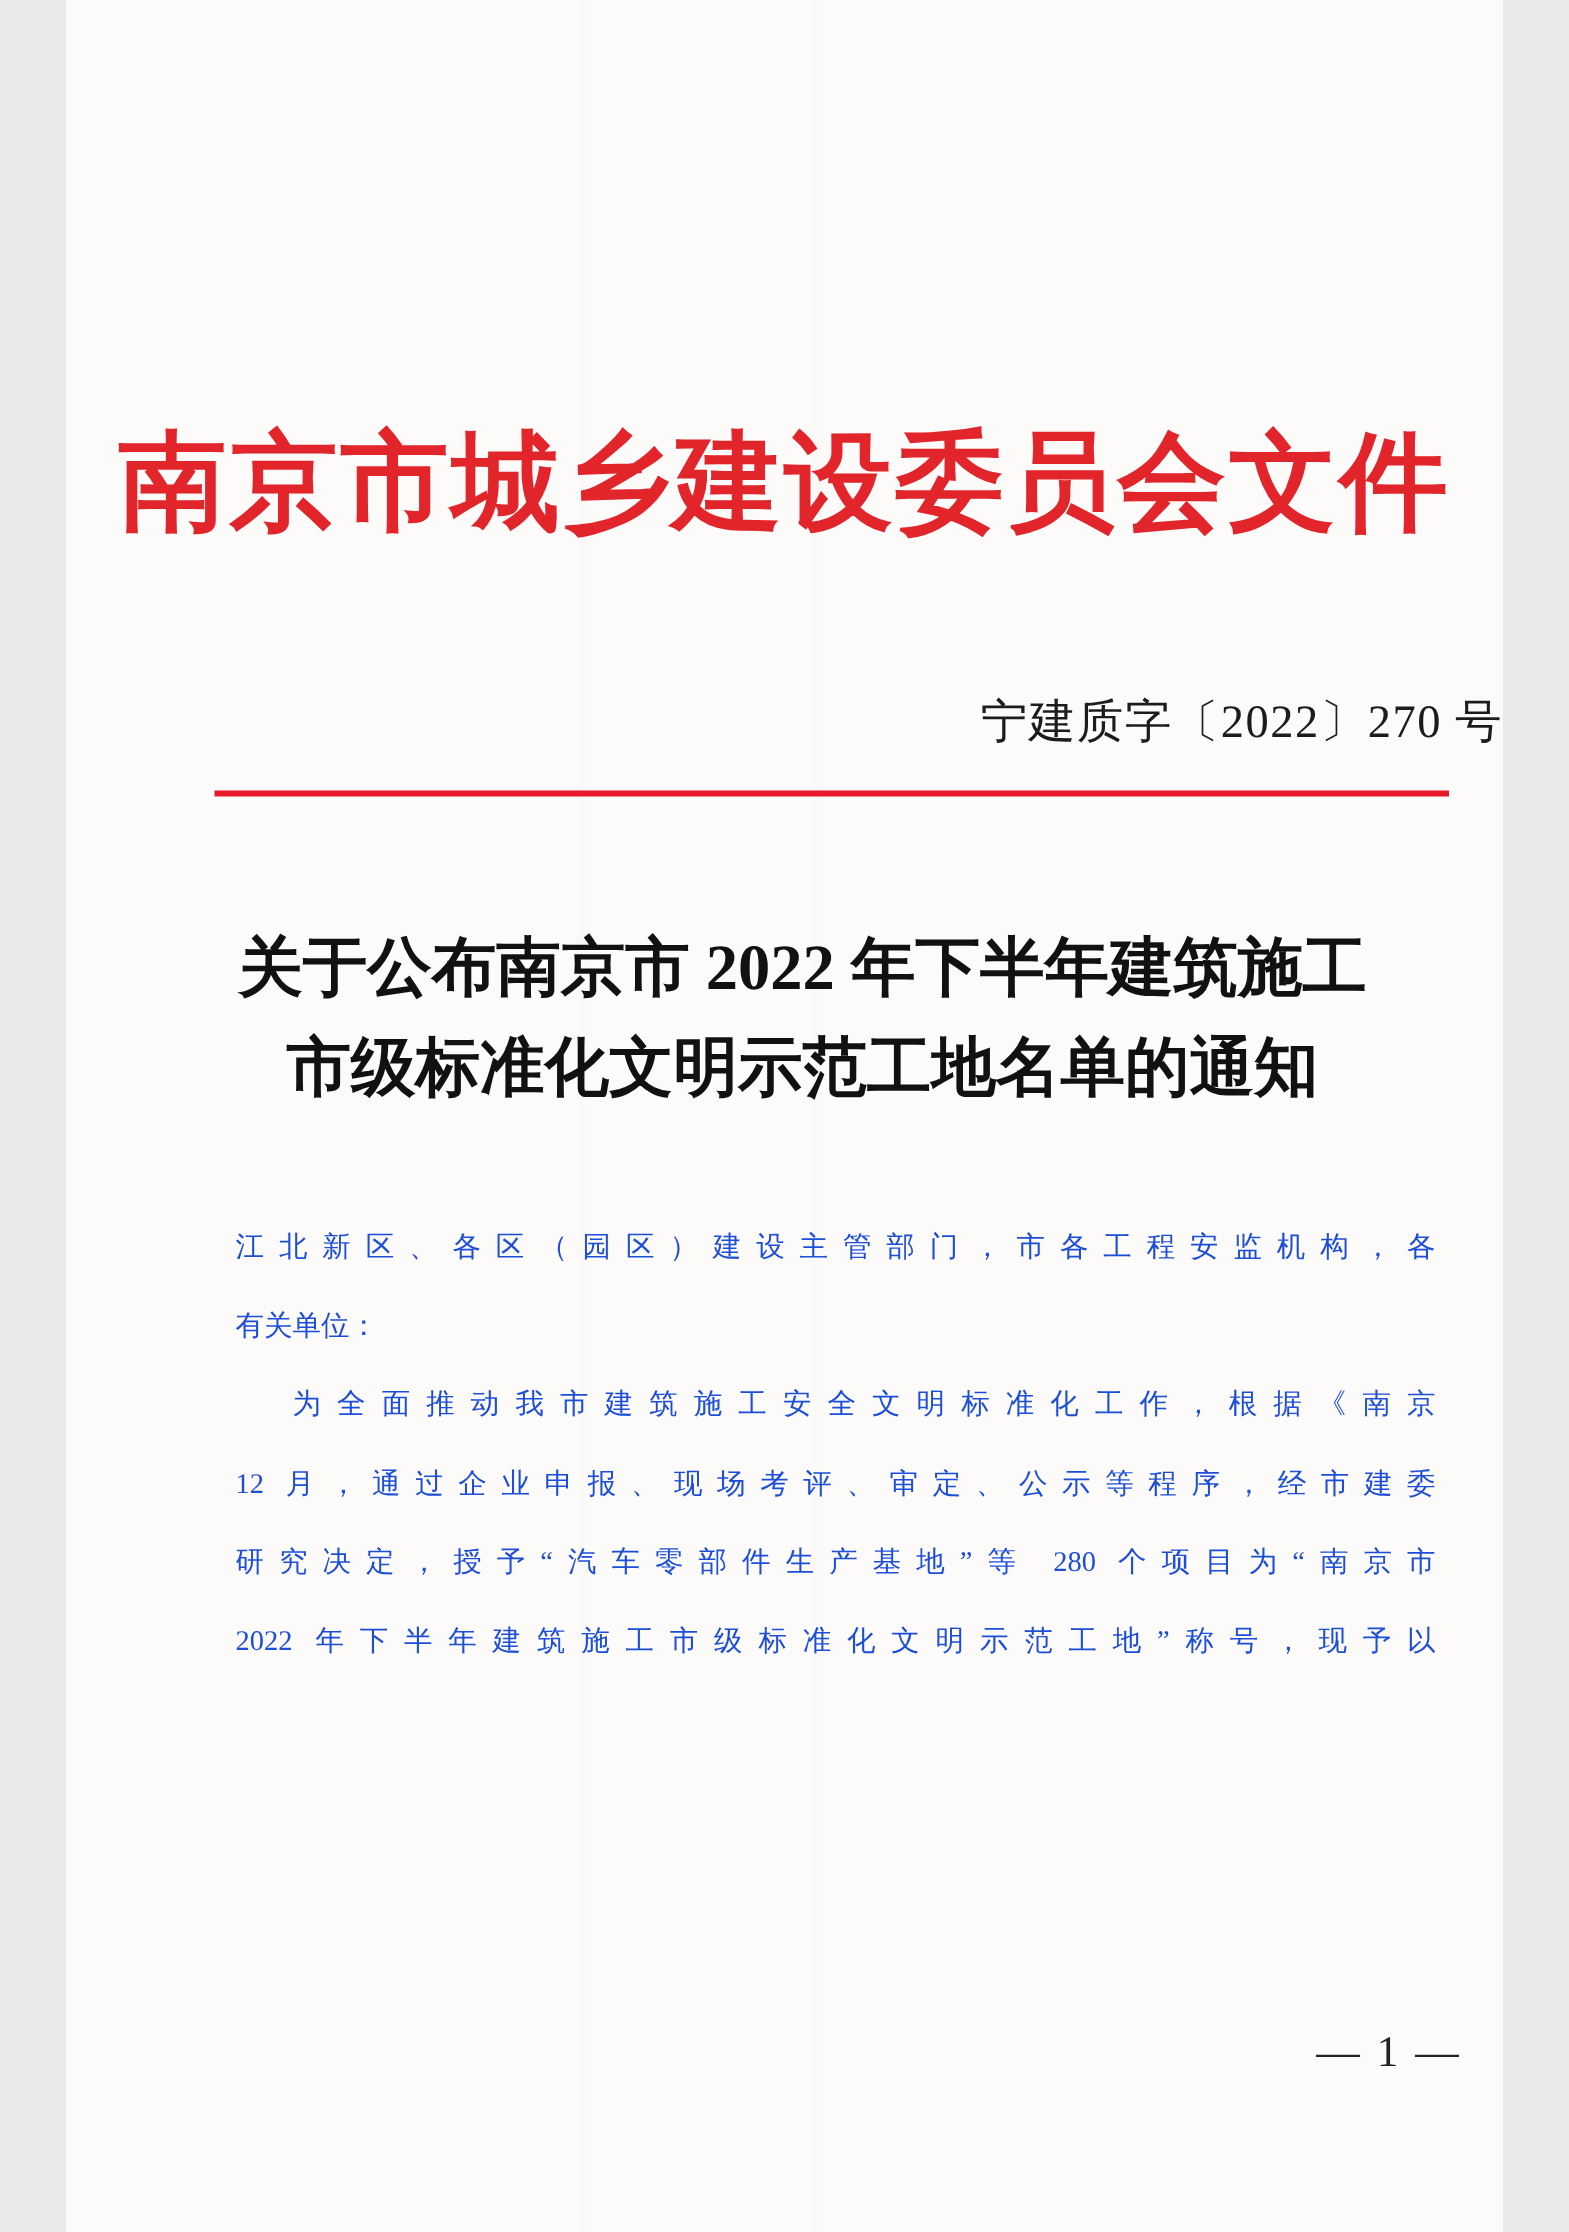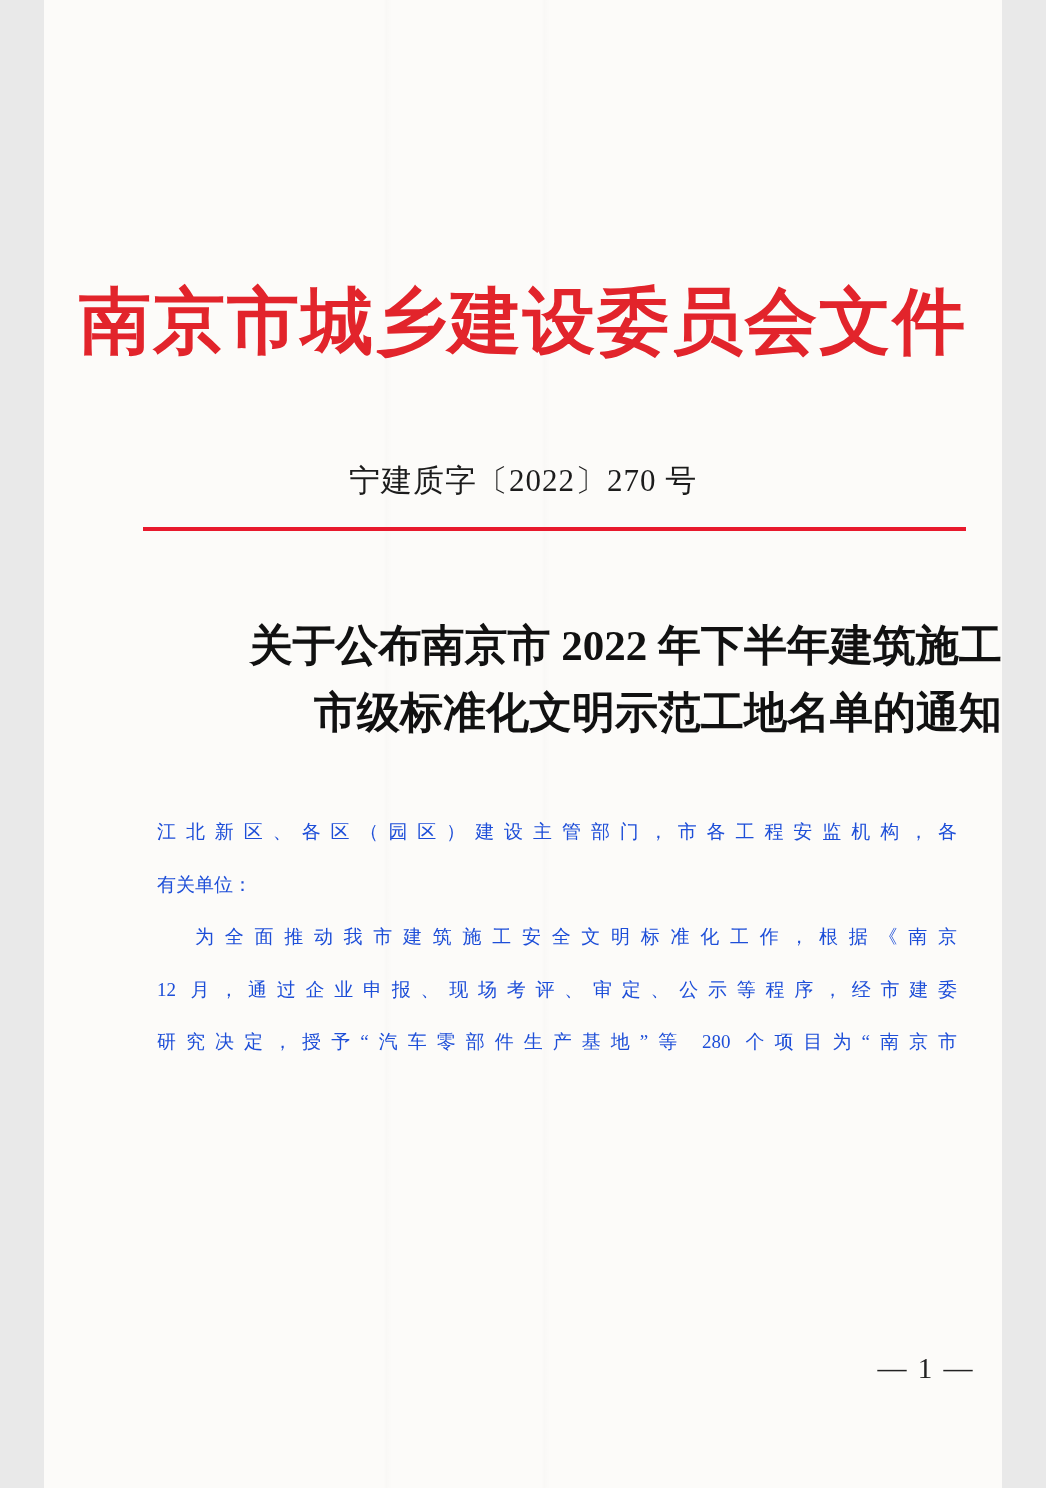--- a/index.html
+++ b/index.html
@@ -39,40 +39,40 @@
     font-weight: 700;
     letter-spacing: 2px;
     color: var(--accent, #e2242b);
     white-space: nowrap;
   }
   .doc-number {
     position: absolute;
     top: 460px;
     left: 0;
     right: 0;
-    text-align: center;
+    text-align: right;
     font-size: 31px;
     letter-spacing: 1px;
     color: #1c1c1c;
     white-space: nowrap;
   }
   .red-rule {
     position: absolute;
     top: 527px;
     left: 99px;
     width: 823px;
     height: 4px;
     background: var(--rule, #e8192d);
   }
   .doc-title {
     position: absolute;
     top: 612px;
     left: 0;
     right: 0;
-    text-align: right;
+    text-align: center;
     font-size: 43px;
     font-weight: 700;
     line-height: 67px;
     color: #111;
     padding-left: 24px;
   }
   .body-block {
     position: absolute;
     top: 806px;
     left: 113px;
@@ -120,17 +120,18 @@
     <div class="doc-title-line">关于公布南京市 2022 年下半年建筑施工</div>
     <div class="doc-title-line">市级标准化文明示范工地名单的通知</div>
   </div>
 
   <div class="body-block" id="body-lines">
       <div class="body-line fill">江北新区、各区（园区）建设主管部门，市各工程安监机构，各</div>
       <div class="body-line">有关单位：</div>
       <div class="body-line indent fill">为全面推动我市建筑施工安全文明标准化工作，根据《南京</div>
       <div class="body-line fill">12 月，通过企业申报、现场考评、审定、公示等程序，经市建委</div>
       <div class="body-line fill">研究决定，授予“汽车零部件生产基地”等 280 个项目为“南京市</div>
+      <div class="body-line fill">2022 年下半年建筑施工市级标准化文明示范工地”称号，现予以</div>
     </div>
 
   <div class="page-number">— 1 —</div>
 
 </div>
 
 </body></html>

